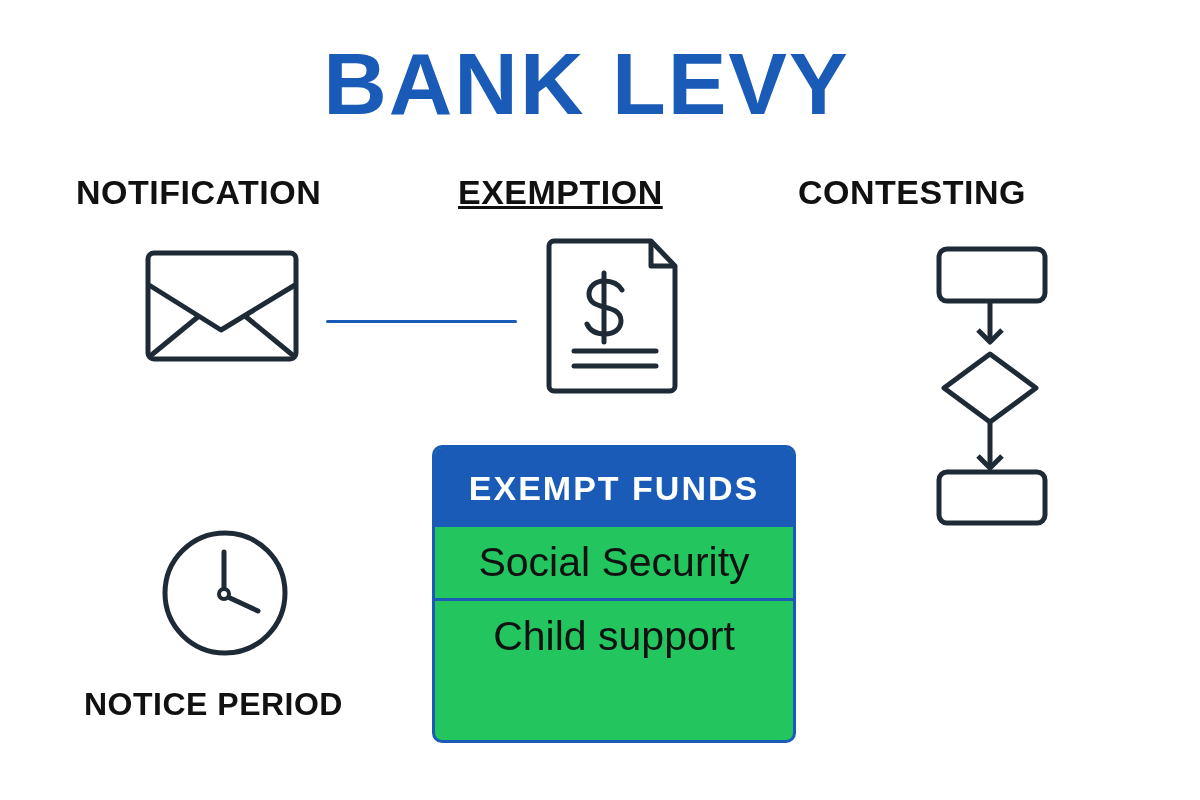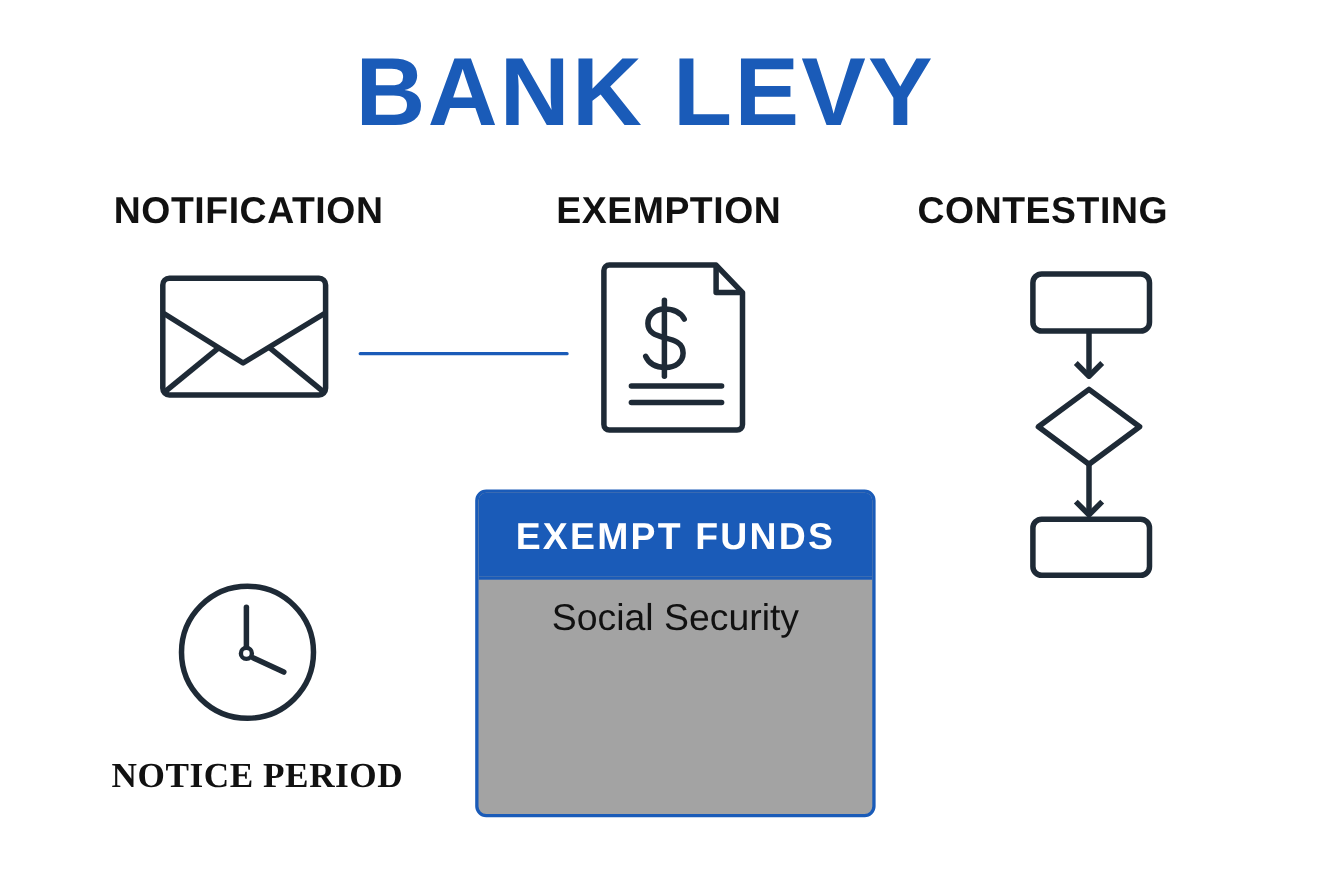--- a/index.html
+++ b/index.html
@@ -26,21 +26,20 @@
     color: #1a5bb8;
     letter-spacing: 2px;
     line-height: 100px;
   }
   .label {
     position: absolute;
     font-size: 34px;
     font-weight: 700;
     color: #111;
     letter-spacing: 0.5px;
-    text-align: center;
     line-height: 40px;
   }
   .icon {
     position: absolute;
   }
   .icon svg {
     display: block;
     overflow: visible;
   }
   .connector {
@@ -55,54 +54,54 @@
   .funds-box {
     position: absolute;
     left: 432px;
     top: 445px;
     width: 364px;
     height: 298px;
     border: 3px solid #1a5bb8;
     border-radius: 10px;
     box-sizing: border-box;
     overflow: hidden;
-    background: #a3a3a3;
+    background: #22c55e;
   }
   .funds-header {
     height: 76px;
     background: #1a5bb8;
     color: #fff;
     font-size: 34px;
     font-weight: 700;
     letter-spacing: 2px;
     text-align: center;
     line-height: 80px;
   }
   .funds-row {
     height: 74px;
     box-sizing: border-box;
     border-top: 3px solid #1a5bb8;
     text-align: center;
-    font-size: 34px;
+    font-size: 41px;
     line-height: 70px;
     color: #111;
   }
   .funds-row:first-of-type {
     border-top: none;
   }
 </style>
 </head>
 <body>
 
 <div class="title">BANK LEVY</div>
 
 <div class="label" style="left:76px; top:172px; width:300px;">NOTIFICATION</div>
-<div class="label" style="left:458px; top:172px; width:300px;">EXEMPTION</div>
+<div class="label" style="left:458px; top:172px; width:300px;text-decoration:underline;">EXEMPTION</div>
 <div class="label" style="left:798px; top:172px; width:300px;">CONTESTING</div>
-<div class="label" style="left:84px; top:684px; width:300px; font-size:32px;font-family:Liberation Serif, serif;">NOTICE PERIOD</div>
+<div class="label" style="left:84px; top:684px; width:300px; font-size:32px;">NOTICE PERIOD</div>
 
 <div class="icon" style="left:145px; top:250px;">
   <svg width="154" height="112" viewBox="0 0 154 112">
     <rect x="3" y="3" width="148" height="106" rx="6" ry="6" fill="none" stroke="#1e2a36" stroke-width="5"></rect>
     <polyline points="4,35 76,80 150,35" fill="none" stroke="#1e2a36" stroke-width="5" stroke-linejoin="round"></polyline>
     <line x1="4" y1="107" x2="54" y2="66" stroke="#1e2a36" stroke-width="5"></line>
     <line x1="150" y1="107" x2="100" y2="66" stroke="#1e2a36" stroke-width="5"></line>
   </svg>
 </div>
 
@@ -136,13 +135,14 @@
     <circle cx="63" cy="63" r="60" fill="none" stroke="#1e2a36" stroke-width="5"></circle>
     <line x1="62" y1="22" x2="62" y2="60" stroke="#1e2a36" stroke-width="5" stroke-linecap="round"></line>
     <line x1="68" y1="68" x2="96" y2="81" stroke="#1e2a36" stroke-width="5" stroke-linecap="round"></line>
     <circle cx="62" cy="64" r="5" fill="#ffffff" stroke="#1e2a36" stroke-width="4"></circle>
   </svg>
 </div>
 
 <div class="funds-box">
   <div class="funds-header">EXEMPT FUNDS</div>
   <div class="funds-row">Social Security</div>
+  <div class="funds-row">Child support</div>
 </div>
 
 </body></html>

